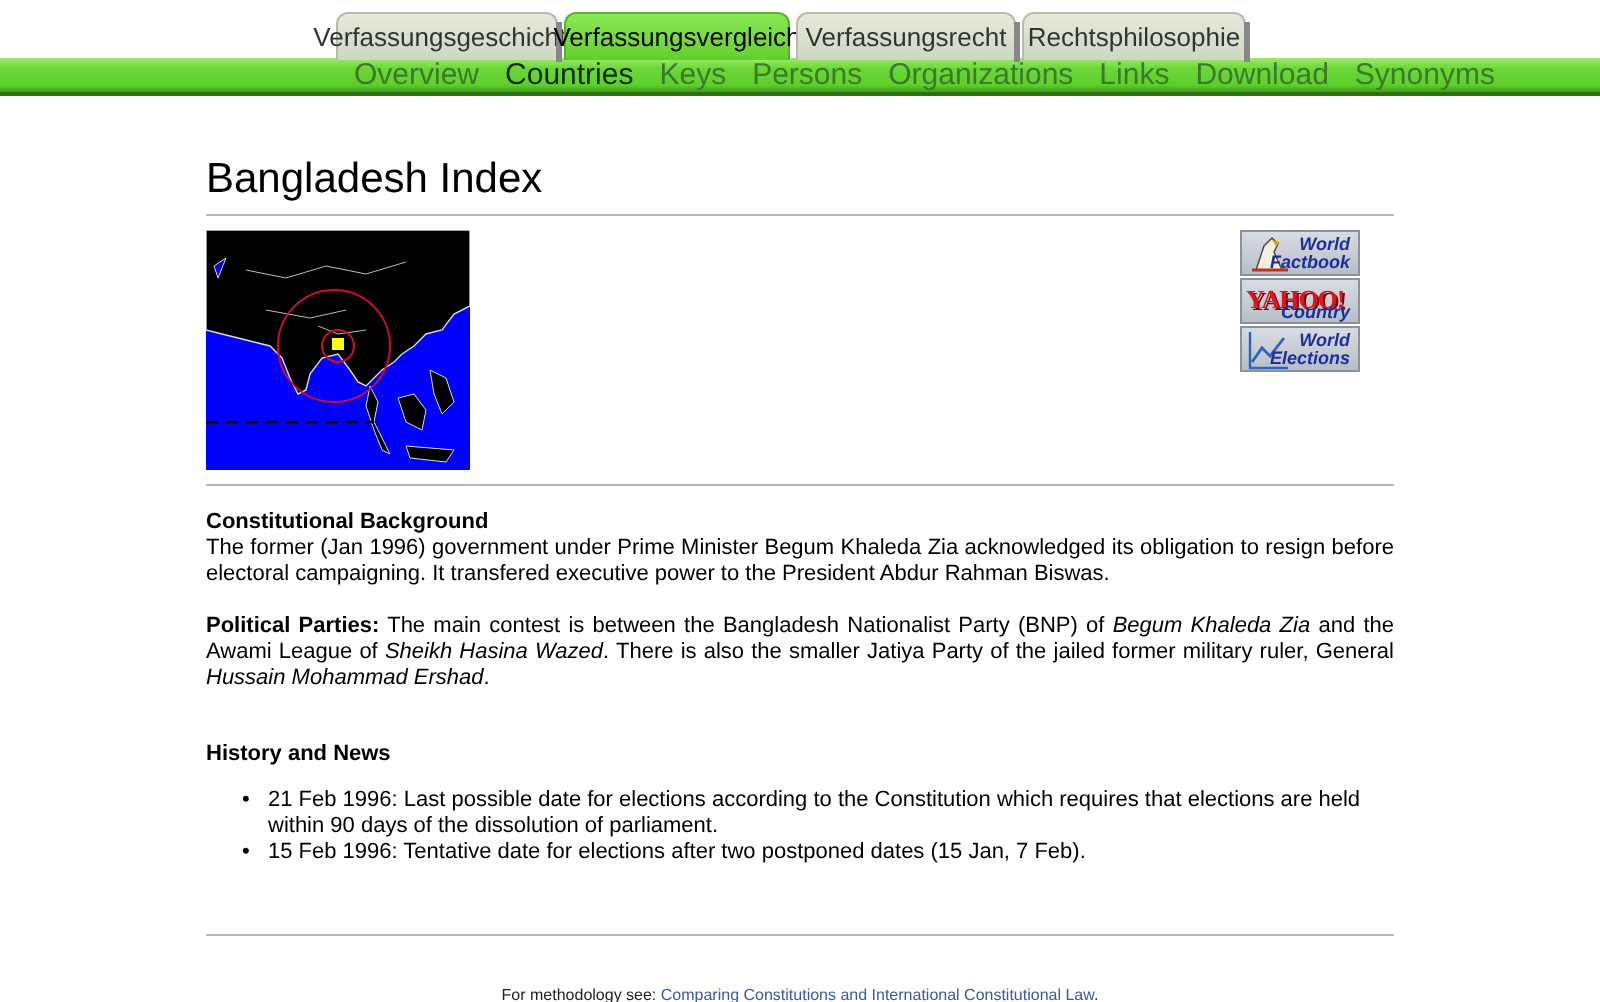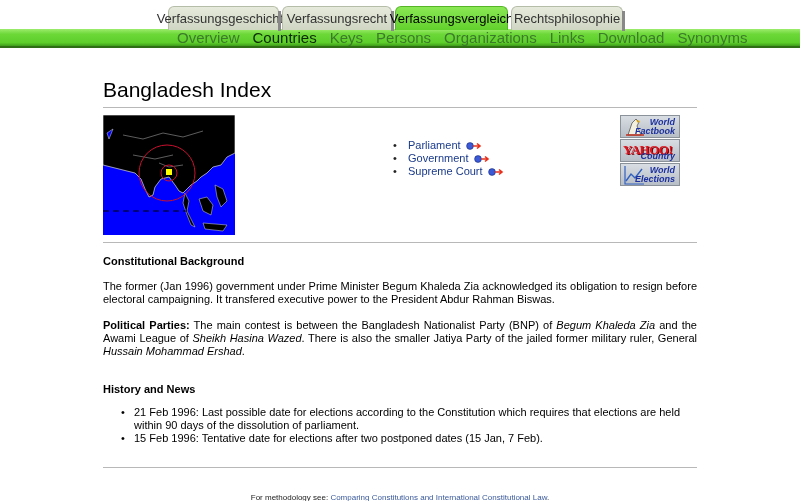--- a/index.html
+++ b/index.html
@@ -63,22 +63,22 @@
   .footer .copy { font-style: italic; }
 </style>
 </head>
 <body>
 
 <div class="nav-wrap">
   <div class="greenbar"></div>
   <div class="greenbar-shadow"></div>
   <div class="tabs">
     <div class="tab" style="width:111px">Verfassungsgeschichte</div>
+    <div class="tab active" style="width:113px">Verfassungsvergleich</div>
     <div class="tab" style="width:110px">Verfassungsrecht</div>
-    <div class="tab active" style="width:113px">Verfassungsvergleich</div>
     <div class="tab" style="width:112px">Rechtsphilosophie</div>
   </div>
   <div class="subnav">
     <a>Overview</a>
     <a class="active">Countries</a>
     <a>Keys</a>
     <a>Persons</a>
     <a>Organizations</a>
     <a>Links</a>
     <a>Download</a>
@@ -101,43 +101,20 @@
         <path d="M112 70 L120 74 L124 86 L118 92 L114 82 Z" fill="#000" stroke="#dcdcdc" stroke-width="0.5"></path>
         <path d="M100 108 L124 110 L120 116 L102 114 Z" fill="#000" stroke="#dcdcdc" stroke-width="0.5"></path>
         <path d="M20 20 L40 24 L60 18 L80 22 L100 16 M30 40 L52 44 L70 40 M56 48 L66 52 L80 50" fill="none" stroke="#bbb" stroke-width="0.5"></path>
         <line x1="0" y1="96" x2="84" y2="96" stroke="#000" stroke-width="1.2" stroke-dasharray="6,4"></line>
         <circle cx="64" cy="58" r="28" fill="none" stroke="#c8102e" stroke-width="1"></circle>
         <circle cx="66" cy="58" r="8" fill="none" stroke="#c8102e" stroke-width="1"></circle>
         <rect x="63" y="54" width="6" height="6" fill="#ffff00"></rect>
       </svg>
     </div>
 
-    <ul class="links">
-      <li>
-        <a>Parliament</a>
-        <svg class="arrow-icon" viewBox="0 0 16 8">
-            <circle cx="4" cy="4" r="3.4" fill="#3a5ad8" stroke="#1a2a78" stroke-width="0.6"></circle>
-            <path d="M7 4 H14 M11 1.5 L14 4 L11 6.5" stroke="#e8301c" stroke-width="1.6" fill="none"></path>
-          </svg>
-      </li>
-      <li>
-        <a>Government</a>
-        <svg class="arrow-icon" viewBox="0 0 16 8">
-            <circle cx="4" cy="4" r="3.4" fill="#3a5ad8" stroke="#1a2a78" stroke-width="0.6"></circle>
-            <path d="M7 4 H14 M11 1.5 L14 4 L11 6.5" stroke="#e8301c" stroke-width="1.6" fill="none"></path>
-          </svg>
-      </li>
-      <li>
-        <a>Supreme Court</a>
-        <svg class="arrow-icon" viewBox="0 0 16 8">
-            <circle cx="4" cy="4" r="3.4" fill="#3a5ad8" stroke="#1a2a78" stroke-width="0.6"></circle>
-            <path d="M7 4 H14 M11 1.5 L14 4 L11 6.5" stroke="#e8301c" stroke-width="1.6" fill="none"></path>
-          </svg>
-      </li>
-    </ul>
 
     <div class="ext">
       <div class="ext-btn">
         <svg width="22" height="20" viewBox="0 0 22 20" style="position:absolute;left:3px;top:1px">
           <path d="M4 18 L8 6 L12 2 L15 5 L13 9 L17 18 Z" fill="#f4f0e0" stroke="#444" stroke-width="0.7"></path>
           <path d="M12 3 L16 4 L14 6 Z" fill="#e0a000"></path>
           <path d="M2 18 H20" stroke="#c03020" stroke-width="1.5"></path>
         </svg>
         <span class="t" style="top:2px">World</span>
         <span class="t" style="top:11px">Factbook</span>
@@ -154,21 +131,21 @@
         <span class="t" style="top:2px">World</span>
         <span class="t" style="top:11px">Elections</span>
       </div>
     </div>
   </div>
 
   <div class="hr" style="margin-top:-3px"></div>
 
   <div class="section" style="margin-top:12px">
     <h3>Constitutional Background</h3>
-    <p style="margin-top:12px">The former (Jan 1996) government under Prime Minister Begum Khaleda Zia acknowledged its obligation to resign before electoral campaigning. It transfered executive power to the President Abdur Rahman Biswas.</p>
+    <p style="">The former (Jan 1996) government under Prime Minister Begum Khaleda Zia acknowledged its obligation to resign before electoral campaigning. It transfered executive power to the President Abdur Rahman Biswas.</p>
     <p style="margin-top:13px"><b>Political Parties:</b><span> The main contest is between the Bangladesh Nationalist Party (BNP) of </span><em>Begum Khaleda Zia</em><span> and the Awami League of </span><em>Sheikh Hasina Wazed</em><span>. There is also the smaller Jatiya Party of the jailed former military ruler, General </span><em>Hussain Mohammad Ershad</em><span>.</span></p>
   </div>
 
   <div class="section" style="margin-top:25px">
     <h3>History and News</h3>
     <ul class="news" style="margin-top:10px">
       <li>21 Feb 1996: Last possible date for elections according to the Constitution which requires that elections are held within 90 days of the dissolution of parliament.</li>
       <li>15 Feb 1996: Tentative date for elections after two postponed dates (15 Jan, 7 Feb).</li>
     </ul>
   </div>

